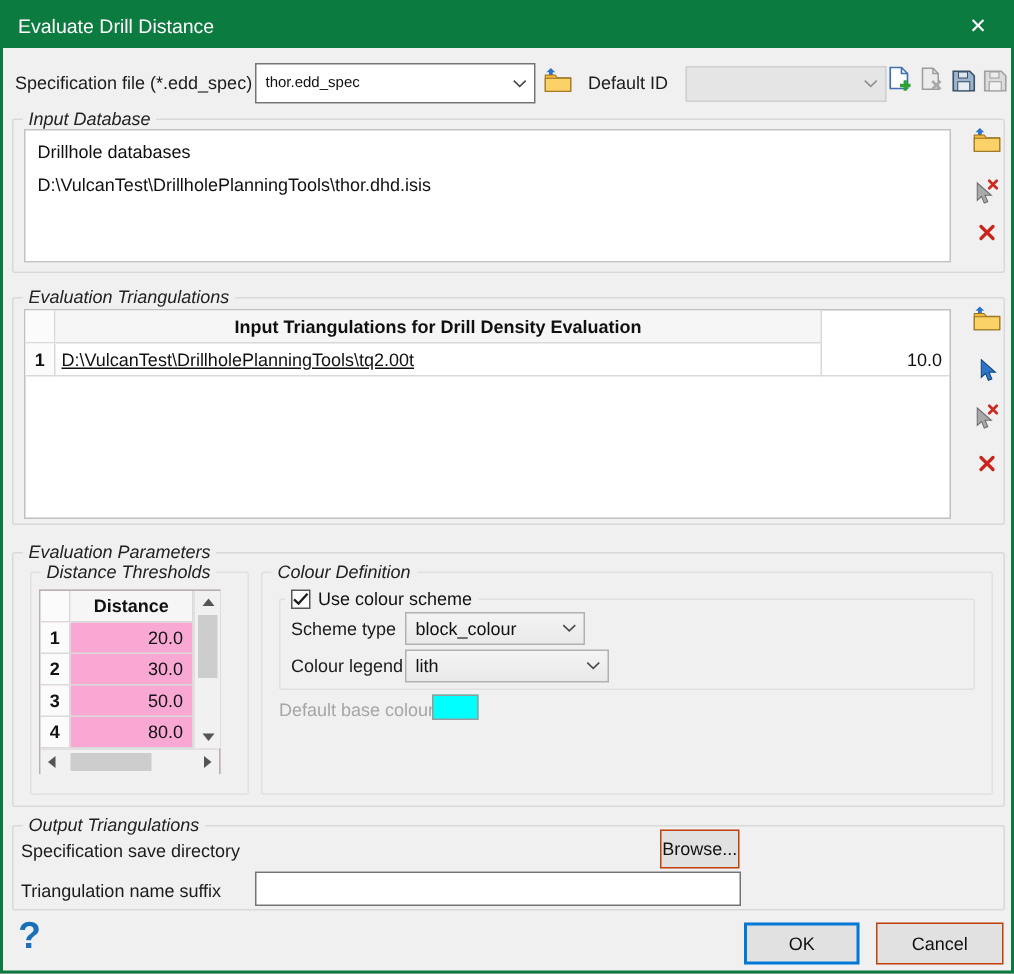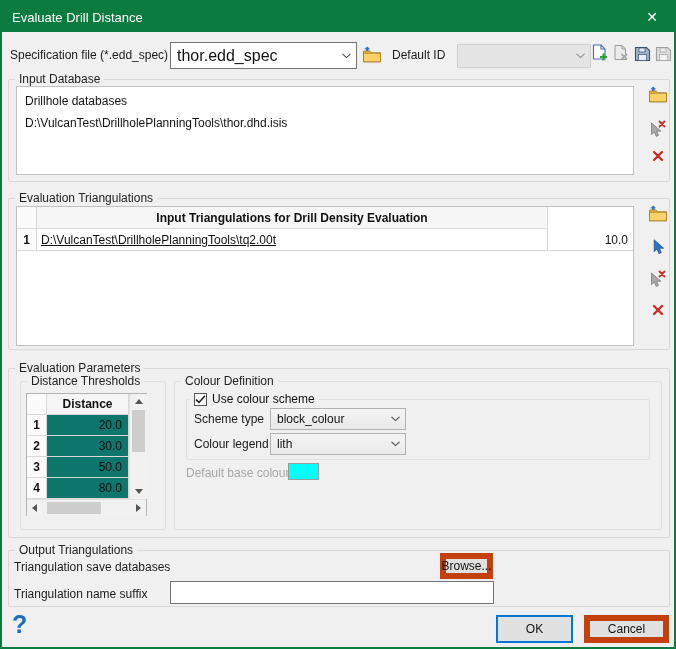--- a/index.html
+++ b/index.html
@@ -6,42 +6,42 @@
   .win { position:relative; width:676px; height:649px; box-sizing:border-box;
          border:2px solid #0c7b3f; box-shadow:0 0 0 1px #3a3f44; background:#f0f0f0; overflow:hidden; }
   .titlebar { position:absolute; left:0; top:0; width:672px; height:30px; background:#0c7b3f;
               display:flex; align-items:center; }
   .titlebar .title { color:#fff; font-size:13px; padding-left:10px; }
   .closebtn { position:absolute; right:0; top:0; width:44px; height:30px; display:flex;
               align-items:center; justify-content:center; color:#fff; font-size:14px; cursor:default; }
   .lbl { position:absolute; font-size:12px; color:#1b1b1b; white-space:nowrap; }
   .lbl-dis { color:#a6a6a6; }
   .grp { position:absolute; box-sizing:border-box; border:1px solid #d9d9d9; border-radius:2px; }
-  .glab { position:absolute; top:-8px; left:6px; background:#f0f0f0; padding:0 4px; font-size:12px; color:#222; white-space:nowrap; }
+  .glab { position:absolute; top:-8px; left:6px; background:#f0f0f0; padding:0 4px; font-size:12px; color:#222; white-space:nowrap;font-style:italic; }
   .cbo { position:absolute; box-sizing:border-box; background:#fff; border:1px solid #747474;
-         font-size:16px; color:#111; display:flex; align-items:center; padding:0 20px 0 6px; white-space:nowrap; overflow:hidden; }
+         font-size:10px; color:#111; display:flex; align-items:center; padding:0 20px 0 6px; white-space:nowrap; overflow:hidden; }
   .cbo-dis { background:#e5e5e5; border:1px solid #cfcfcf; }
   .ddl { position:absolute; box-sizing:border-box; background:linear-gradient(#f4f4f4,#e9e9e9);
          border:1px solid #b1b1b1; font-size:12px; color:#111; display:flex; align-items:center;
          padding:0 20px 0 6px; white-space:nowrap; overflow:hidden; }
   .chev { position:absolute; right:5px; top:50%; transform:translateY(-50%); display:flex; }
-  .btn { position:absolute; box-sizing:border-box; background:#e1e1e1; border:6px solid #c2410c;
+  .btn { position:absolute; box-sizing:border-box; background:#e1e1e1; border:1px solid #c2410c;
          font-size:12px; color:#111; display:flex; align-items:center; justify-content:center; cursor:default; }
   .btn-focus { border:2px solid #0078d7; }
   .icbtn { position:absolute; width:24px; height:20px; display:flex; align-items:center; justify-content:center; }
   .listbox { position:absolute; box-sizing:border-box; background:#fff; border:1px solid #c3c3c3;
              font-size:12px; color:#111; padding:3px 8px; }
   .listbox .item { line-height:22px; white-space:nowrap; }
   .ttable { position:absolute; box-sizing:border-box; background:#fff; border:1px solid #c0c0c0; }
   .trow { display:flex; }
   .tcell { box-sizing:border-box; border-right:1px solid #d9d9d9; border-bottom:1px solid #d9d9d9;
            display:flex; align-items:center; font-size:12px; color:#111; overflow:hidden; white-space:nowrap; }
   .thead { background:#f6f6f6; font-weight:bold; justify-content:center; }
   .rownum { justify-content:center; font-weight:bold; background:#fbfbfb; }
-  .panel { position:absolute; box-sizing:border-box; background:#0f766e; border:1px solid #b3b3b3; }
+  .panel { position:absolute; box-sizing:border-box; background:#f9a8d4; border:1px solid #b3b3b3; }
   .vscroll,.hscroll { position:absolute; background:#f1f1f1; }
   .sthumb { position:absolute; background:#cdcdcd; }
   .sarrow { position:absolute; display:flex; align-items:center; justify-content:center; width:15px; height:15px; }
   .tri-up { width:0; height:0; border-left:4px solid transparent; border-right:4px solid transparent; border-bottom:5px solid #555; }
   .tri-down { width:0; height:0; border-left:4px solid transparent; border-right:4px solid transparent; border-top:5px solid #555; }
   .tri-left { width:0; height:0; border-top:4px solid transparent; border-bottom:4px solid transparent; border-right:5px solid #555; }
   .tri-right { width:0; height:0; border-top:4px solid transparent; border-bottom:4px solid transparent; border-left:5px solid #555; }
   .chkrow { position:absolute; display:flex; align-items:center; gap:5px; background:#f0f0f0; padding:0 4px; font-size:12px; color:#111; }
   .chkbox { width:13px; height:13px; box-sizing:border-box; border:1px solid #555; background:#fff;
             display:flex; align-items:center; justify-content:center; }
@@ -258,21 +258,21 @@
   <div class="grp" style="left:184px; top:397px; width:464px; height:61px; border-color:#e0e0e0;"></div>
   <div class="chkrow" style="left:188px; top:390px;">
     <span class="chkbox">
       <svg width="11" height="9" viewBox="0 0 11 9">
           <path d="M1 4.6 L4 7.4 L10 0.8" fill="none" stroke="#1c1c1c" stroke-width="1.5"></path>
         </svg>
     </span>
     <span>Use colour scheme</span>
   </div>
   <div class="lbl" style="left:192px; top:410px;">Scheme type</div>
-  <div class="ddl" style="left:268px; top:406px; width:136px; height:22px;">
+  <div class="ddl" style="left:268px; top:406px; width:120px; height:22px;">
     <span>block_colour</span>
     <span class="chev">
       <svg width="9" height="6" viewBox="0 0 9 6">
           <path d="M0.5 0.8 L4.5 4.6 L8.5 0.8" fill="none" stroke="#4a4a4a" stroke-width="1.1"></path>
         </svg>
     </span>
   </div>
   <div class="lbl" style="left:192px; top:435px;">Colour legend</div>
   <div class="ddl" style="left:268px; top:431px; width:136px; height:22px;">
     <span>lith</span>
@@ -281,21 +281,21 @@
           <path d="M0.5 0.8 L4.5 4.6 L8.5 0.8" fill="none" stroke="#4a4a4a" stroke-width="1.1"></path>
         </svg>
     </span>
   </div>
   <div class="lbl lbl-dis" style="left:184px; top:464px;">Default base colour</div>
   <div class="swatch" style="left: 286px; top: 461px; width: 31px; height: 17px; background: rgb(0, 255, 255);"></div>
 
   <div class="grp" style="left:6px; top:548px; width:662px; height:57px;">
     <span class="glab">Output Triangulations</span>
   </div>
-  <div class="lbl" style="left:12px; top:558px;">Triangulation save databases</div>
+  <div class="lbl" style="left:12px; top:558px;">Specification save directory</div>
   <div class="btn" style="left:438px; top:551px; width:53px; height:26px;">Browse...</div>
   <div class="lbl" style="left:12px; top:585px;">Triangulation name suffix</div>
   <input class="txtin" style="left: 168px; top: 579px; width: 324px; height: 23px;" value="">
 
   <div class="help" style="left:10px; top:608px;">?</div>
   <div class="btn btn-focus" style="left:494px; top:613px; width:77px; height:28px;">OK</div>
   <div class="btn" style="left:582px; top:613px; width:85px; height:28px;">Cancel</div>
 
 </div>
 

